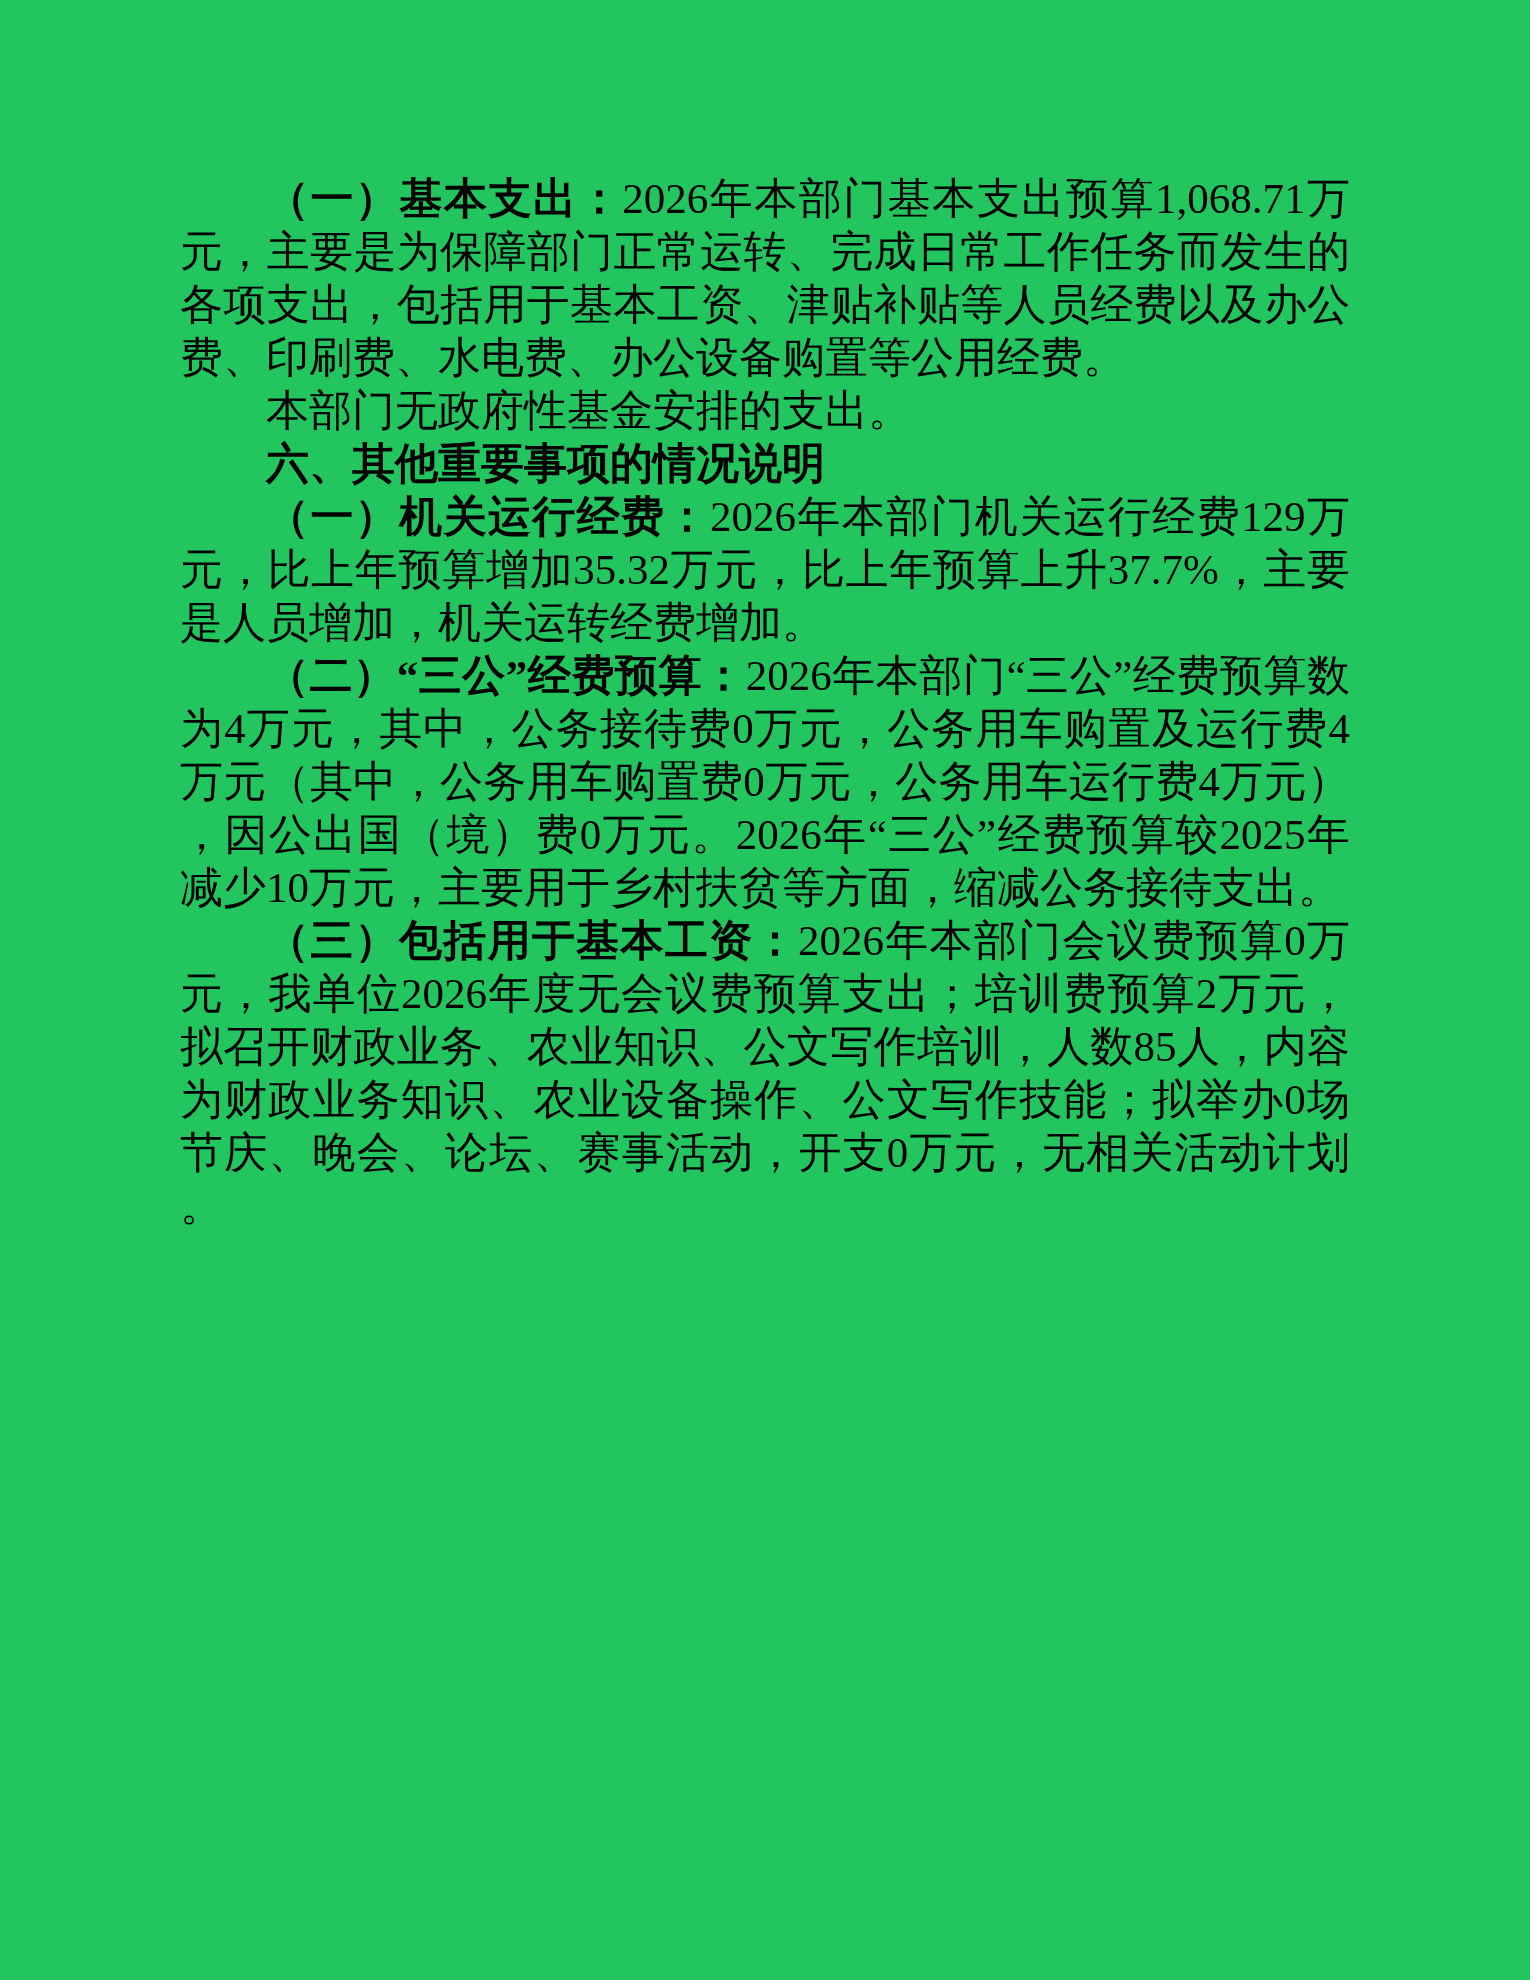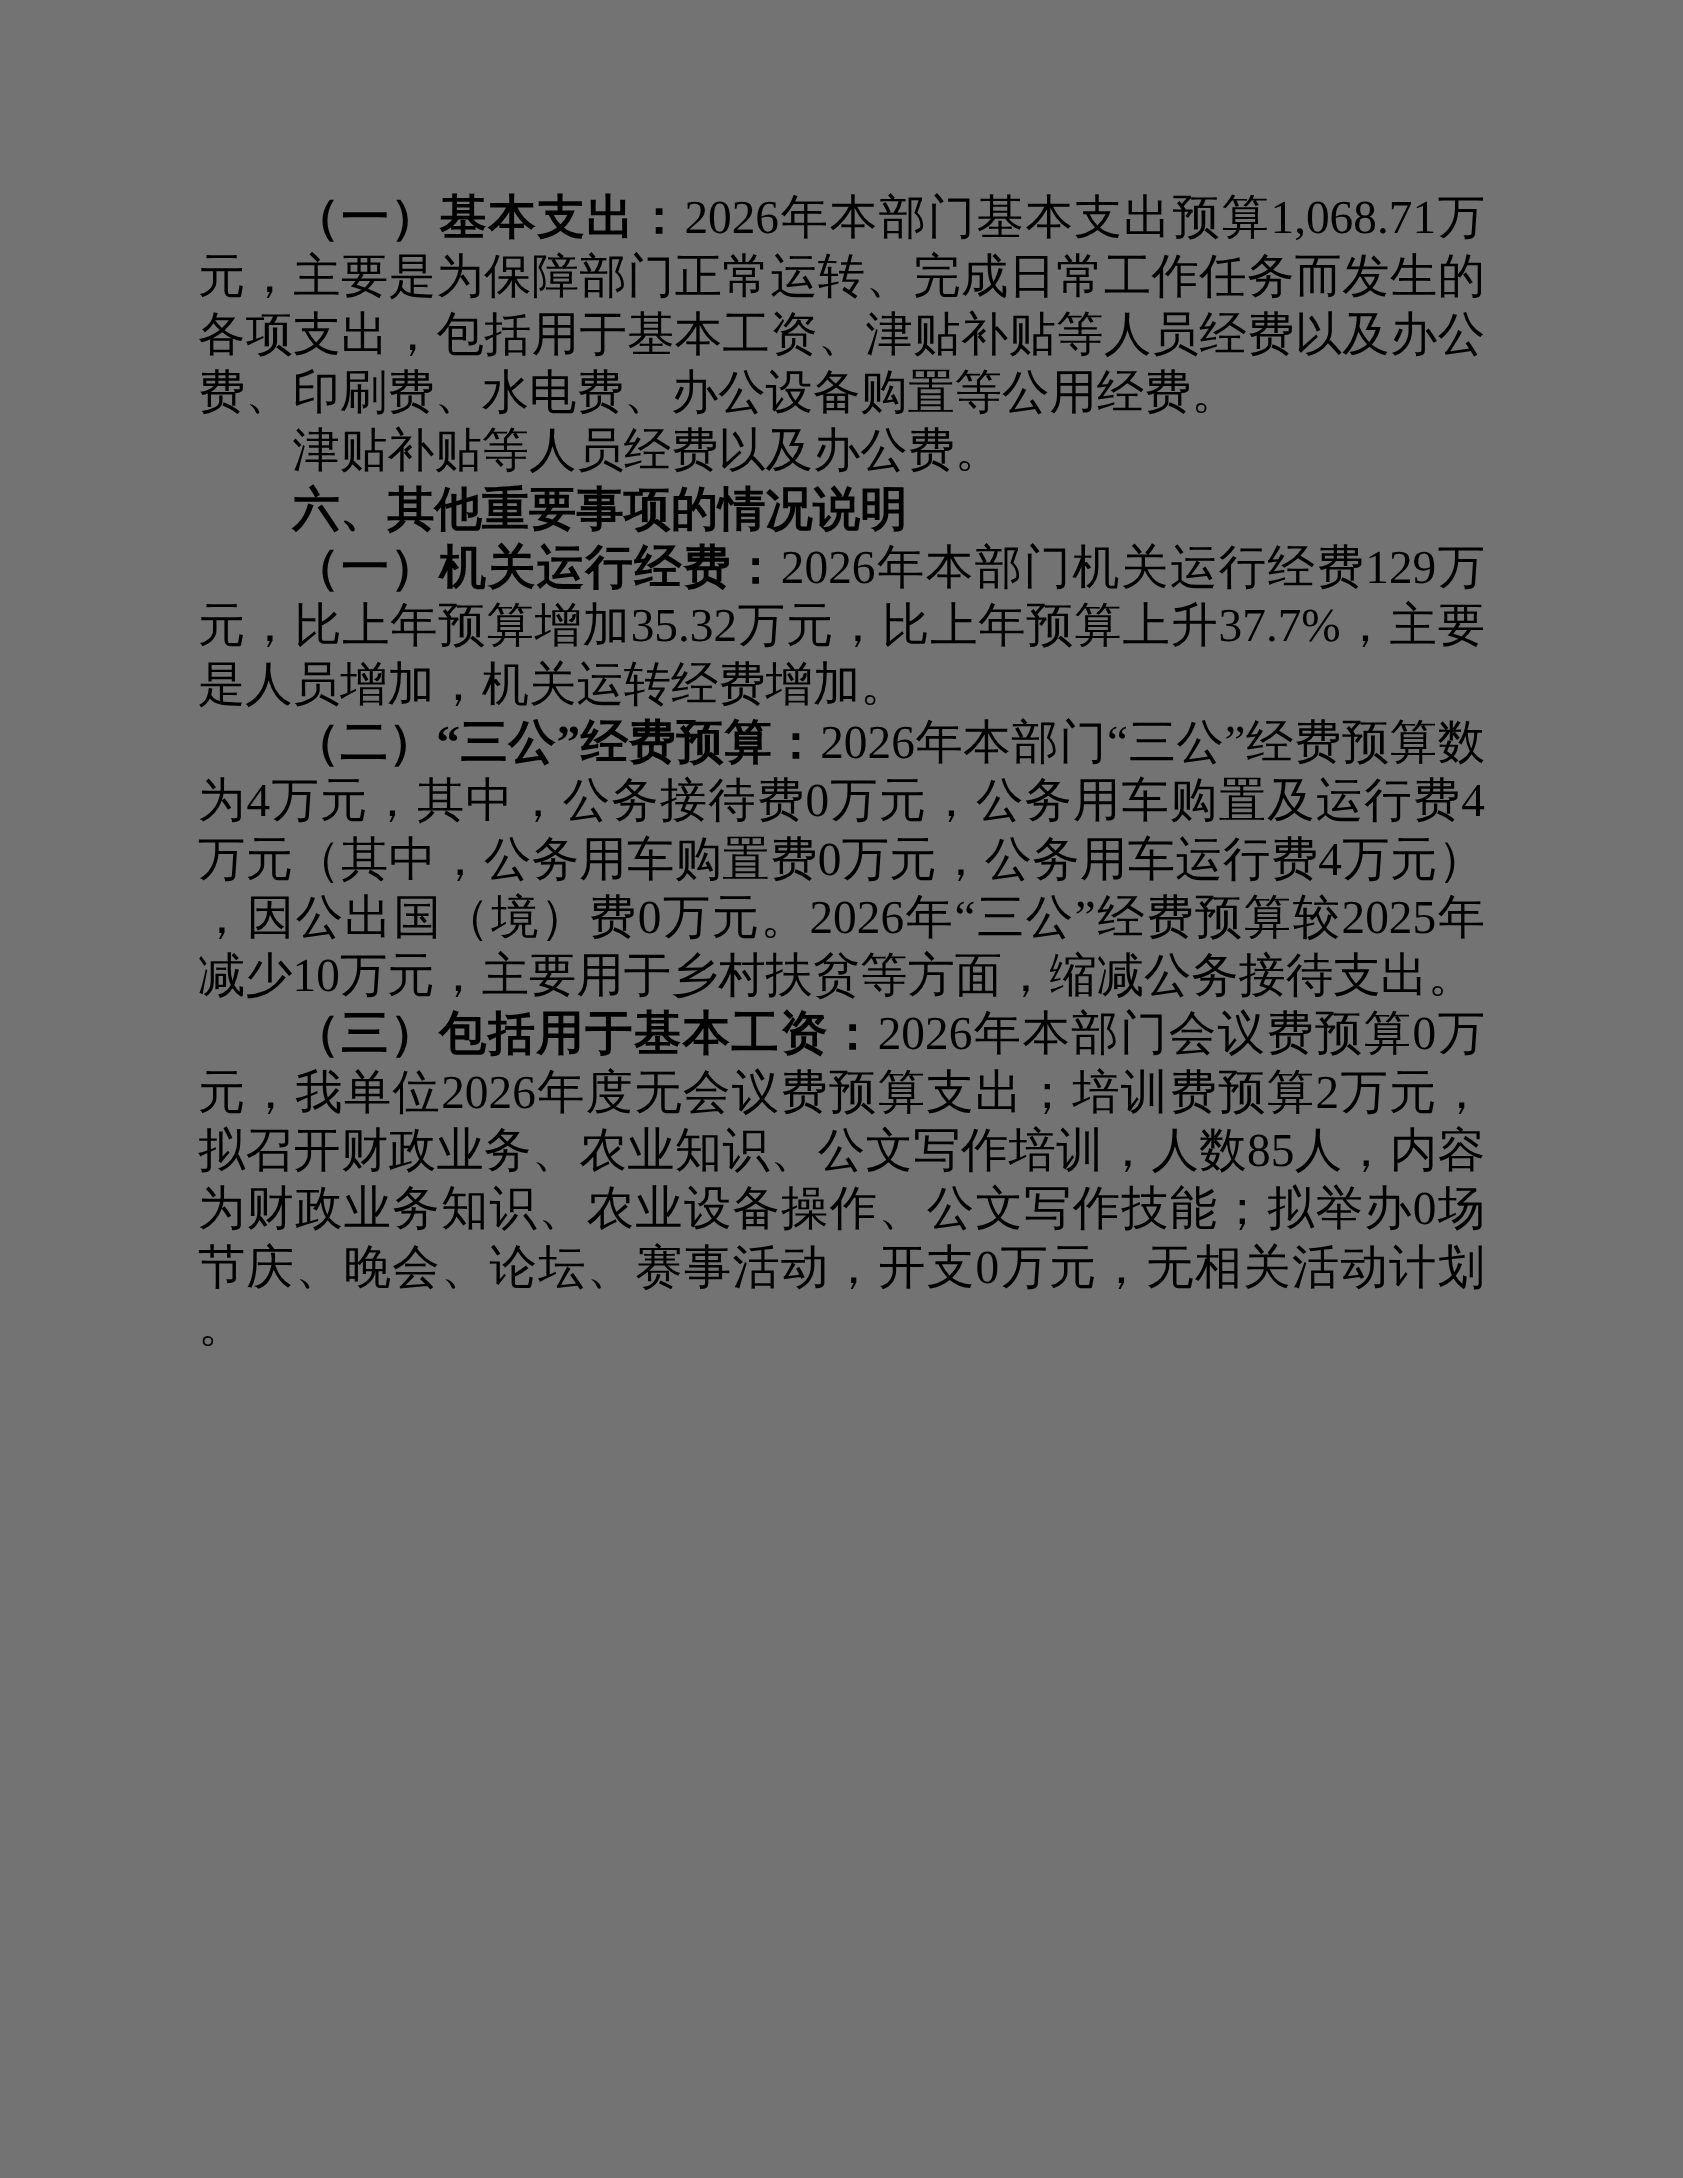--- a/index.html
+++ b/index.html
@@ -4,21 +4,21 @@
 <style>
   html, body {
     margin: 0;
     padding: 0;
     background: #ffffff;
   }
   .page {
     position: relative;
     width: 1530px;
     height: 1980px;
-    background: #737373;
+    background: #22c55e;
     box-sizing: border-box;
     padding: 172px 180px 0 180px;
     overflow: hidden;
   }
   .doc-body {
     width: 1170px;
     font-family: "Liberation Serif", "DejaVu Serif", serif;
     font-size: 43px;
     line-height: 53px;
     color: #000000;
@@ -38,19 +38,19 @@
   .run.bold {
     font-weight: 700;
   }
 </style>
 </head>
 <body>
 
 <div class="page">
   <div id="doc-body" class="doc-body" style="color: rgb(0, 0, 0);">
       <p class="para"><span class="run bold">（一）基本支出：</span><span class="run">2026年本部门基本支出预算1,068.71万元，主要是为保障部门正常运转、完成日常工作任务而发生的各项支出，包括用于基本工资、津贴补贴等人员经费以及办公费、印刷费、水电费、办公设备购置等公用经费。</span></p>
-      <p class="para"><span class="run">津贴补贴等人员经费以及办公费。</span></p>
+      <p class="para"><span class="run">本部门无政府性基金安排的支出。</span></p>
       <p class="para"><span class="run bold">六、其他重要事项的情况说明</span></p>
       <p class="para"><span class="run bold">（一）机关运行经费：</span><span class="run">2026年本部门机关运行经费129万元，比上年预算增加35.32万元，比上年预算上升37.7%，主要是人员增加，机关运转经费增加。</span></p>
       <p class="para"><span class="run bold">（二）“三公”经费预算：</span><span class="run">2026年本部门“三公”经费预算数为4万元，其中，公务接待费0万元，公务用车购置及运行费4万元（其中，公务用车购置费0万元，公务用车运行费4万元），因公出国（境）费0万元。2026年“三公”经费预算较2025年减少10万元，主要用于乡村扶贫等方面，缩减公务接待支出。</span></p>
       <p class="para"><span class="run bold">（三）包括用于基本工资：</span><span class="run">2026年本部门会议费预算0万元，我单位2026年度无会议费预算支出；培训费预算2万元，拟召开财政业务、农业知识、公文写作培训，人数85人，内容为财政业务知识、农业设备操作、公文写作技能；拟举办0场节庆、晚会、论坛、赛事活动，开支0万元，无相关活动计划。</span></p>
     </div>
 </div>
 
 </body></html>

